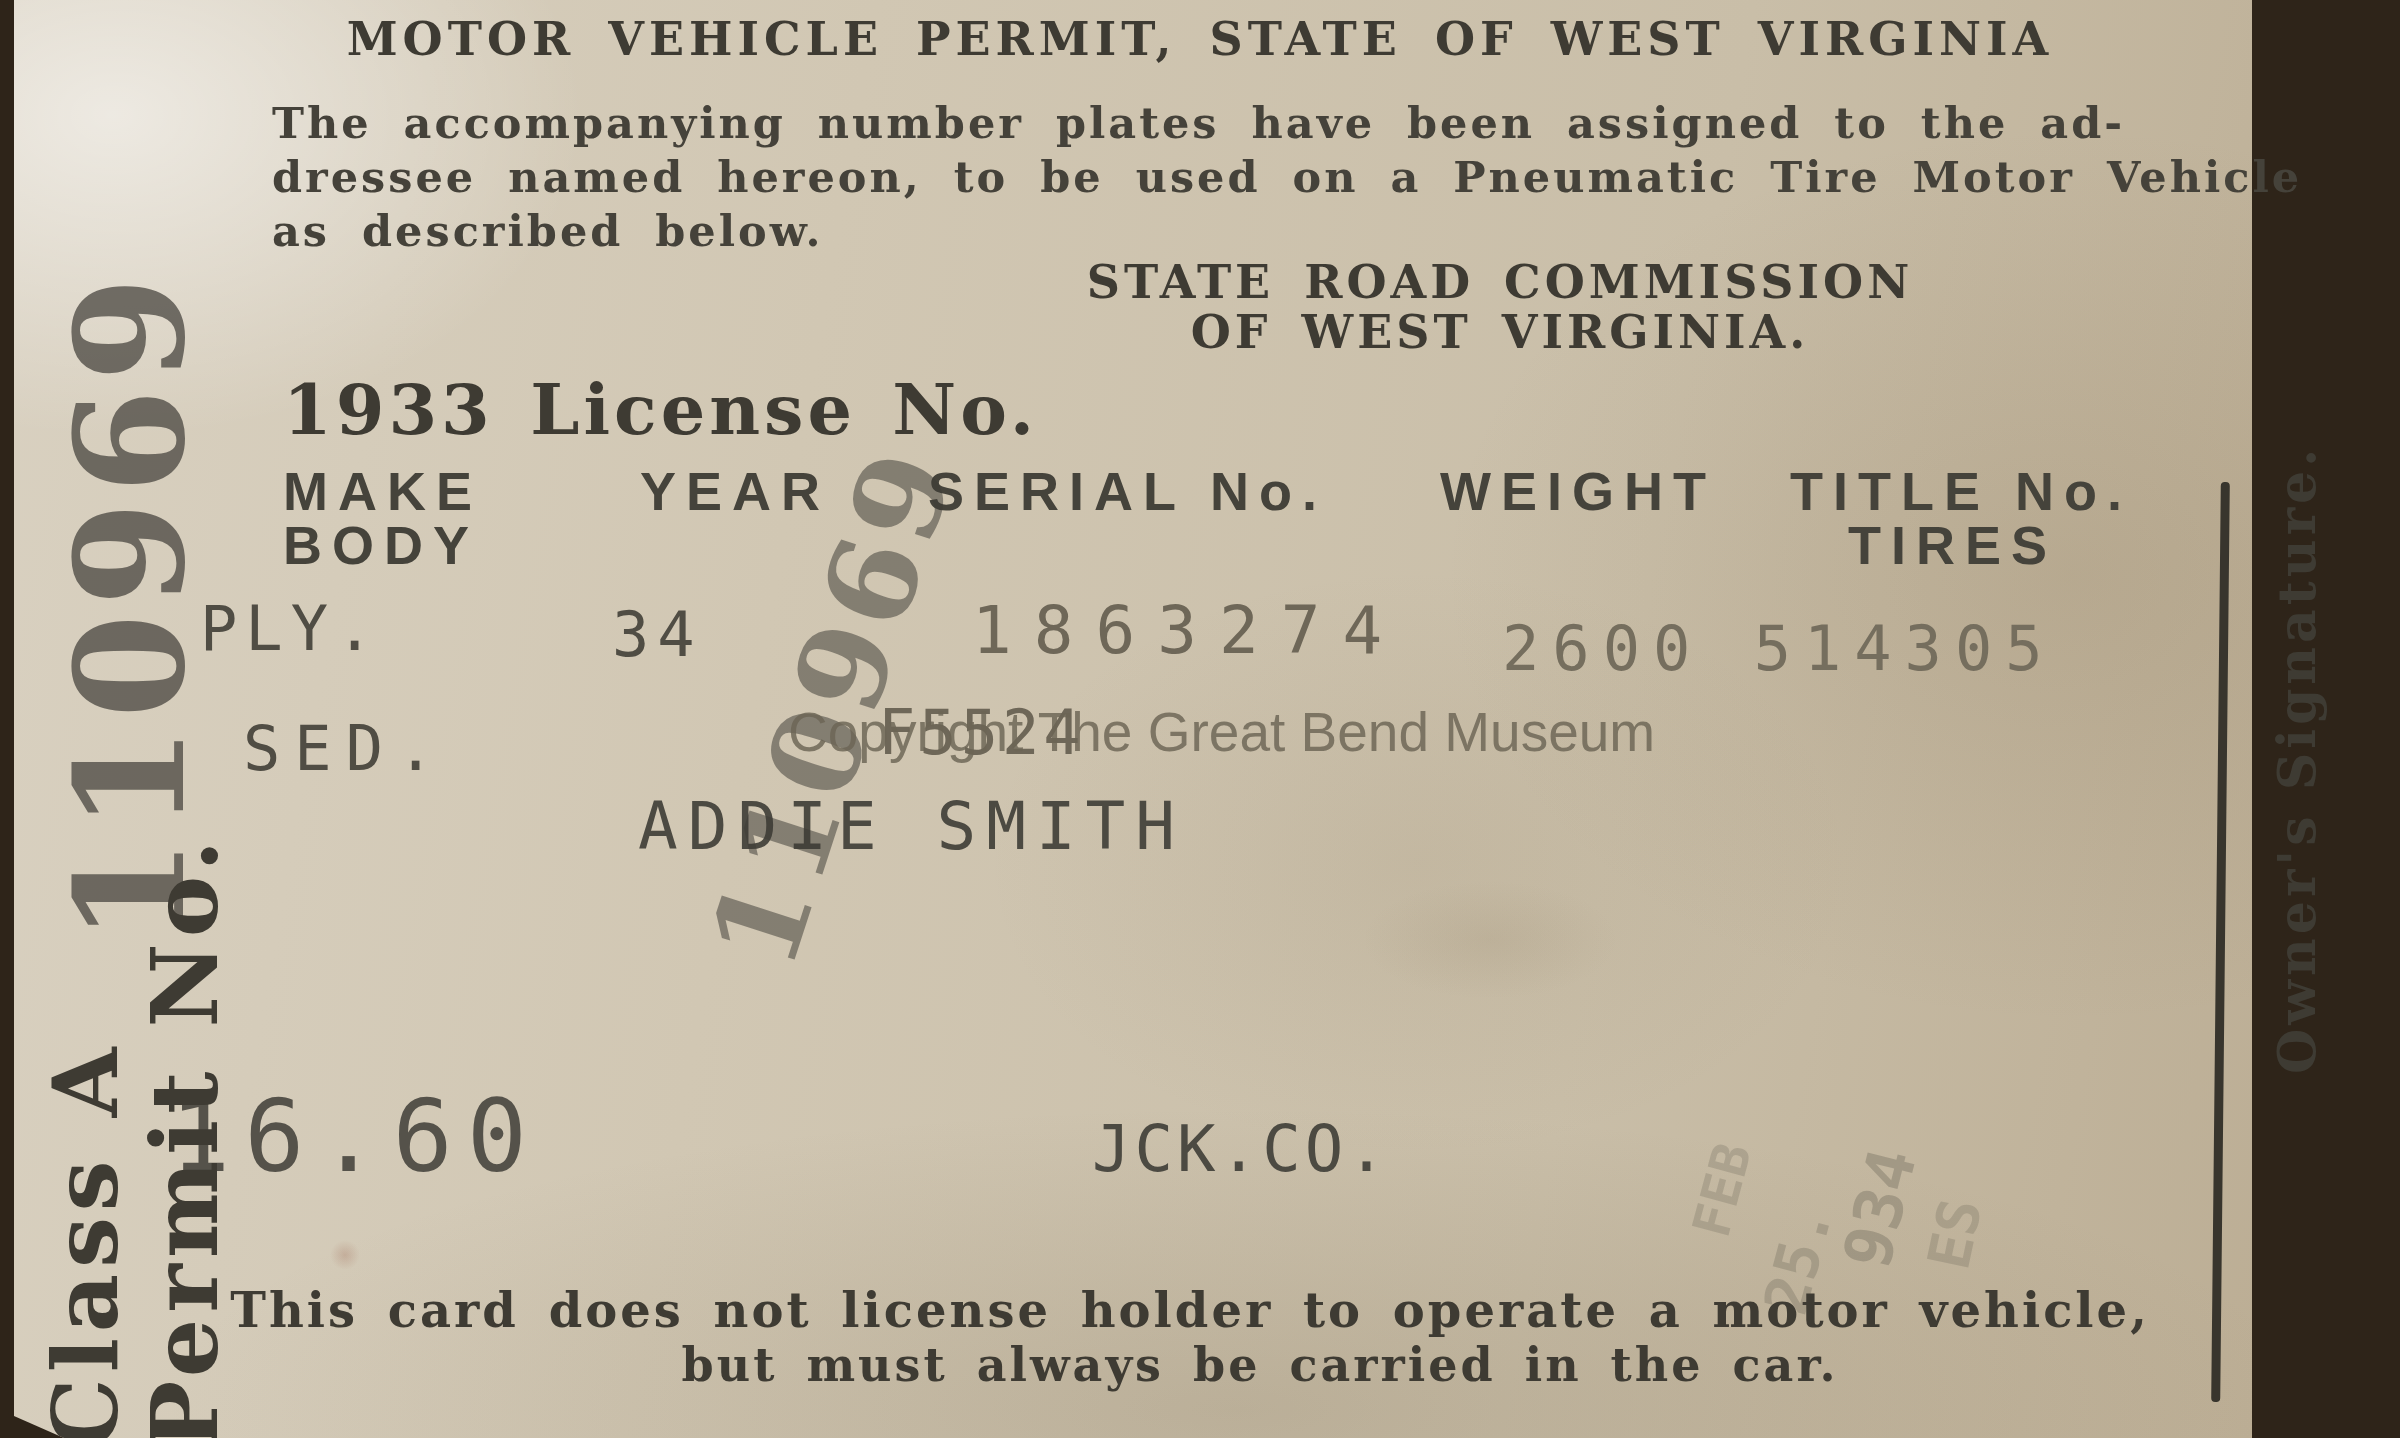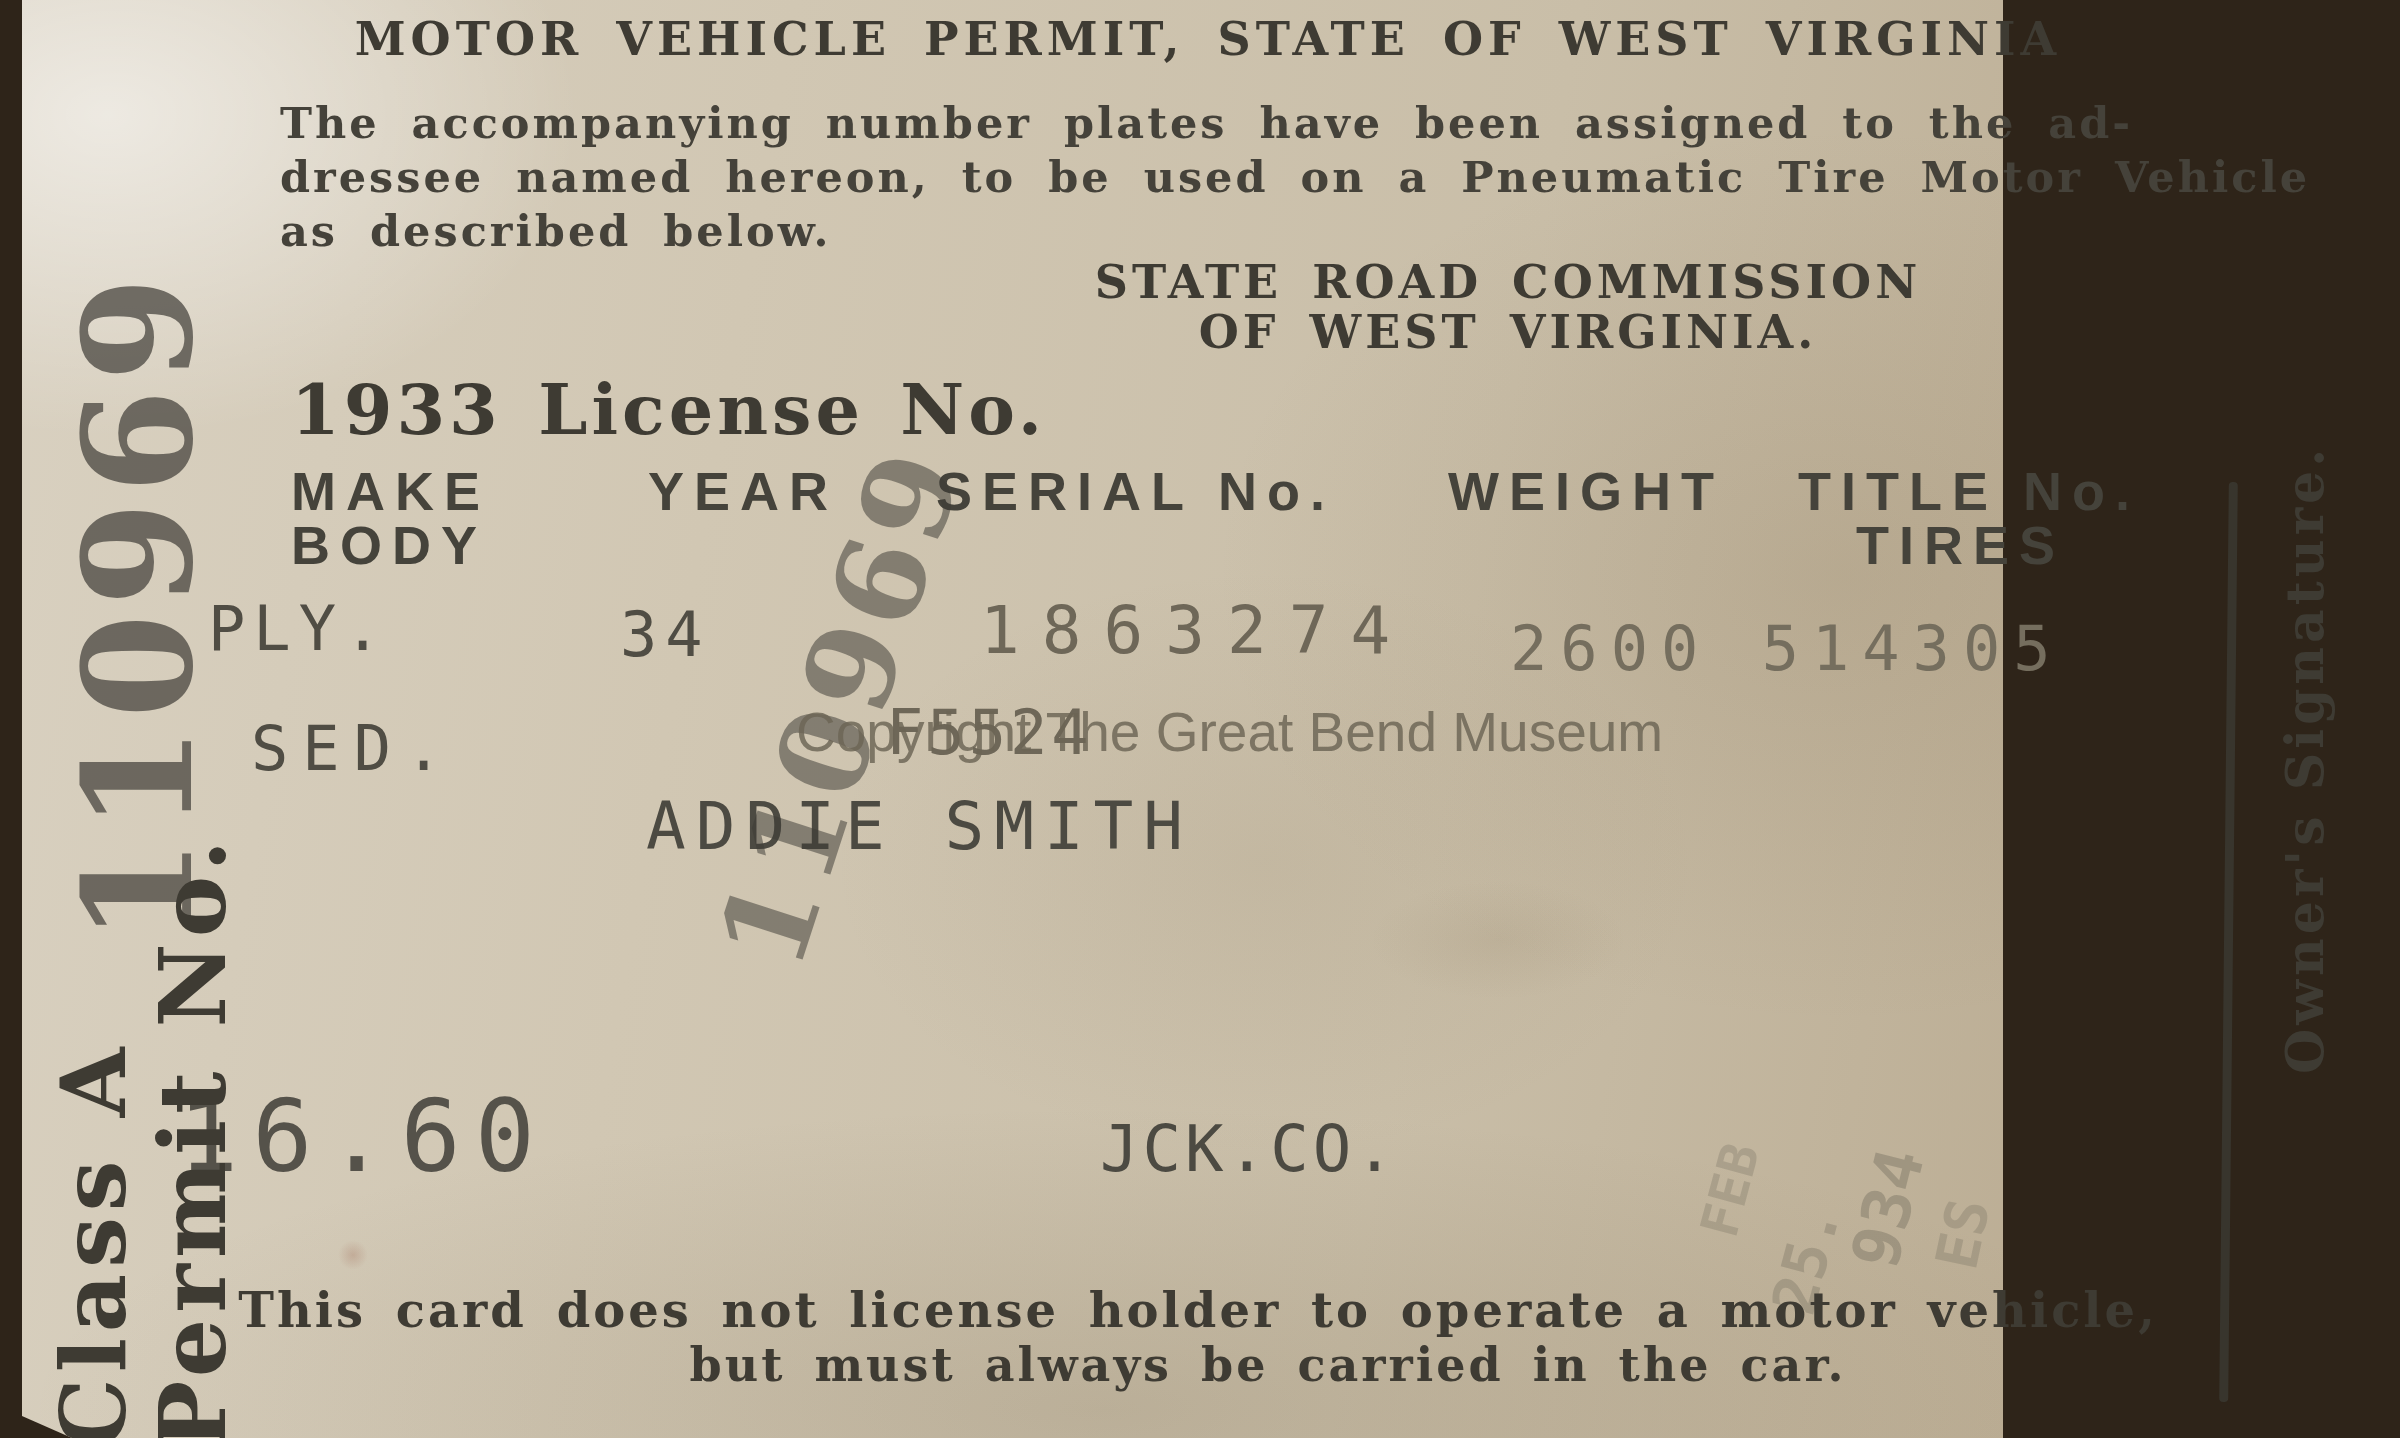--- a/index.html
+++ b/index.html
@@ -3,29 +3,28 @@
 <meta charset="utf-8">
 <style>
   html,body{margin:0;padding:0;}
   body{
     width:2400px;height:1438px;
     background:#2e2419;
     font-family:"DejaVu Serif", serif;
     position:relative;overflow:hidden;
   }
   .card{
-    position:absolute;left:0;top:0;width:1995px;height:1438px;
+    position:absolute;left:0;top:0;width:2252px;height:1438px;
     clip-path:polygon(14px 0px,2390px 0px,2400px 230px,2400px 1060px,2386px 1280px,2350px 1438px,64px 1438px,14px 1416px);
     background:
       radial-gradient(ellipse 760px 520px at 5% 8%, rgba(255,255,255,0.55), rgba(255,255,255,0) 62%),
       radial-gradient(ellipse 900px 640px at 92% 40%, rgba(125,104,72,0.16), rgba(125,104,72,0) 70%),
       radial-gradient(ellipse 1500px 420px at 55% 98%, rgba(110,94,66,0.18), rgba(110,94,66,0) 72%),
       radial-gradient(ellipse 620px 420px at 63% 60%, rgba(128,110,80,0.10), rgba(128,110,80,0) 70%),
       linear-gradient(100deg,#d9d1c1 0%,#d1c7b3 35%,#c9bea8 70%,#bcae95 100%);
-    margin-left: 8px;
   }
   .el{position:absolute;white-space:nowrap;}
   
   .print{color:#3e3b33;font-family:"DejaVu Serif", serif;font-weight:bold;}
   .title{left:0;top:12px;width:2400px;text-align:center;font-size:46px;letter-spacing:5px;word-spacing:12px;}
   .intro{left:272px;font-size:43px;font-weight:bold;letter-spacing:3px;word-spacing:14px;color:#45423a;}
   .intro1{top:98px;} .intro2{top:152px;} .intro3{top:206px;}
   .commission{left:1040px;width:920px;text-align:center;font-size:46px;letter-spacing:4px;word-spacing:10px;}
   .comm1{top:255px;} .comm2{top:305px;}
   .license-heading{left:283px;top:368px;font-size:70px;letter-spacing:4px;word-spacing:8px;}

